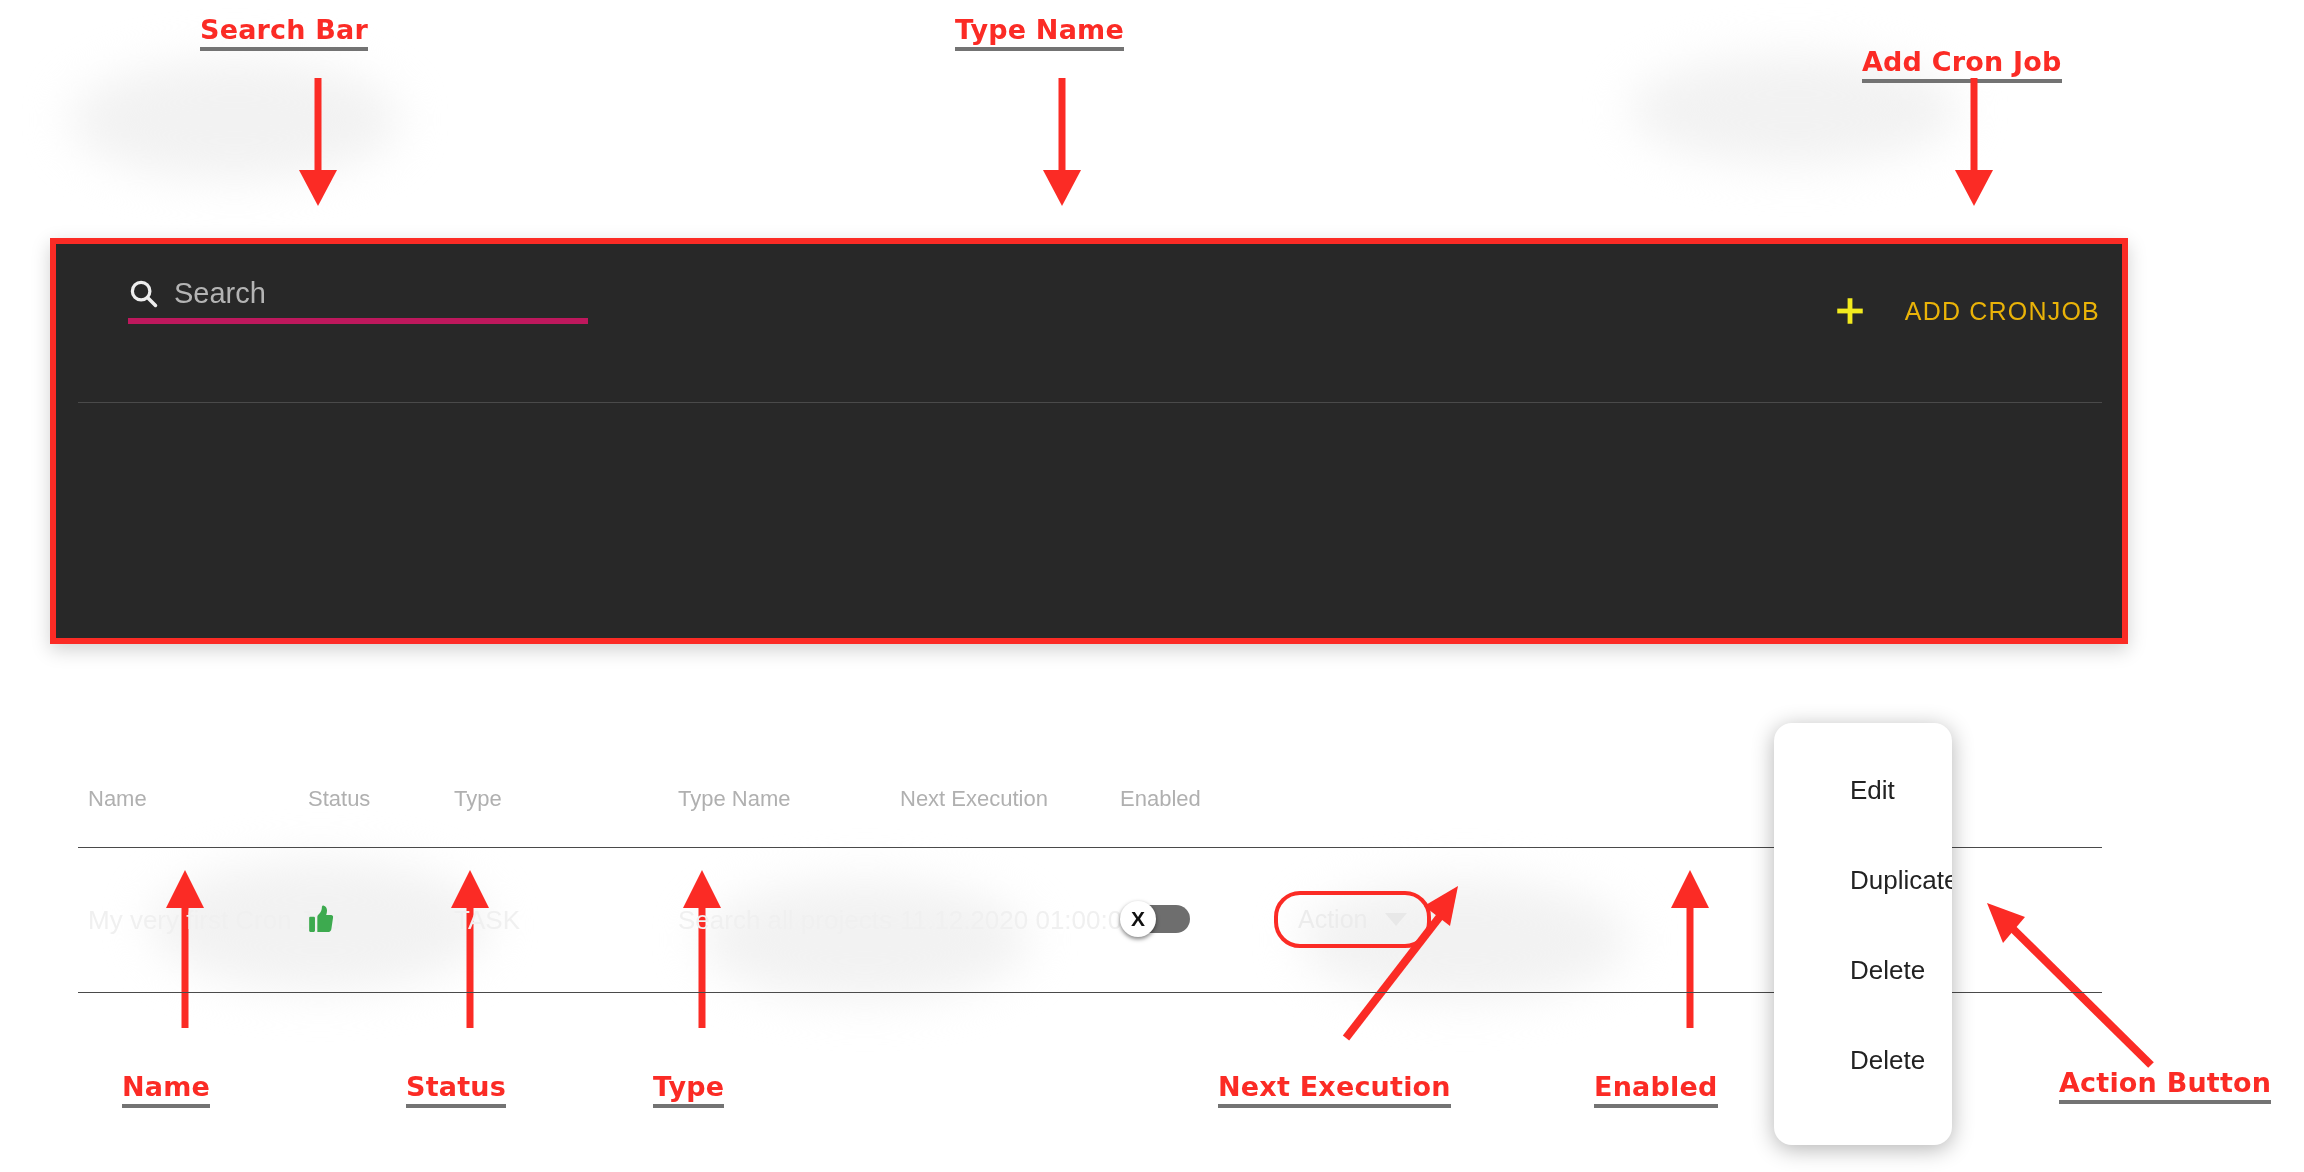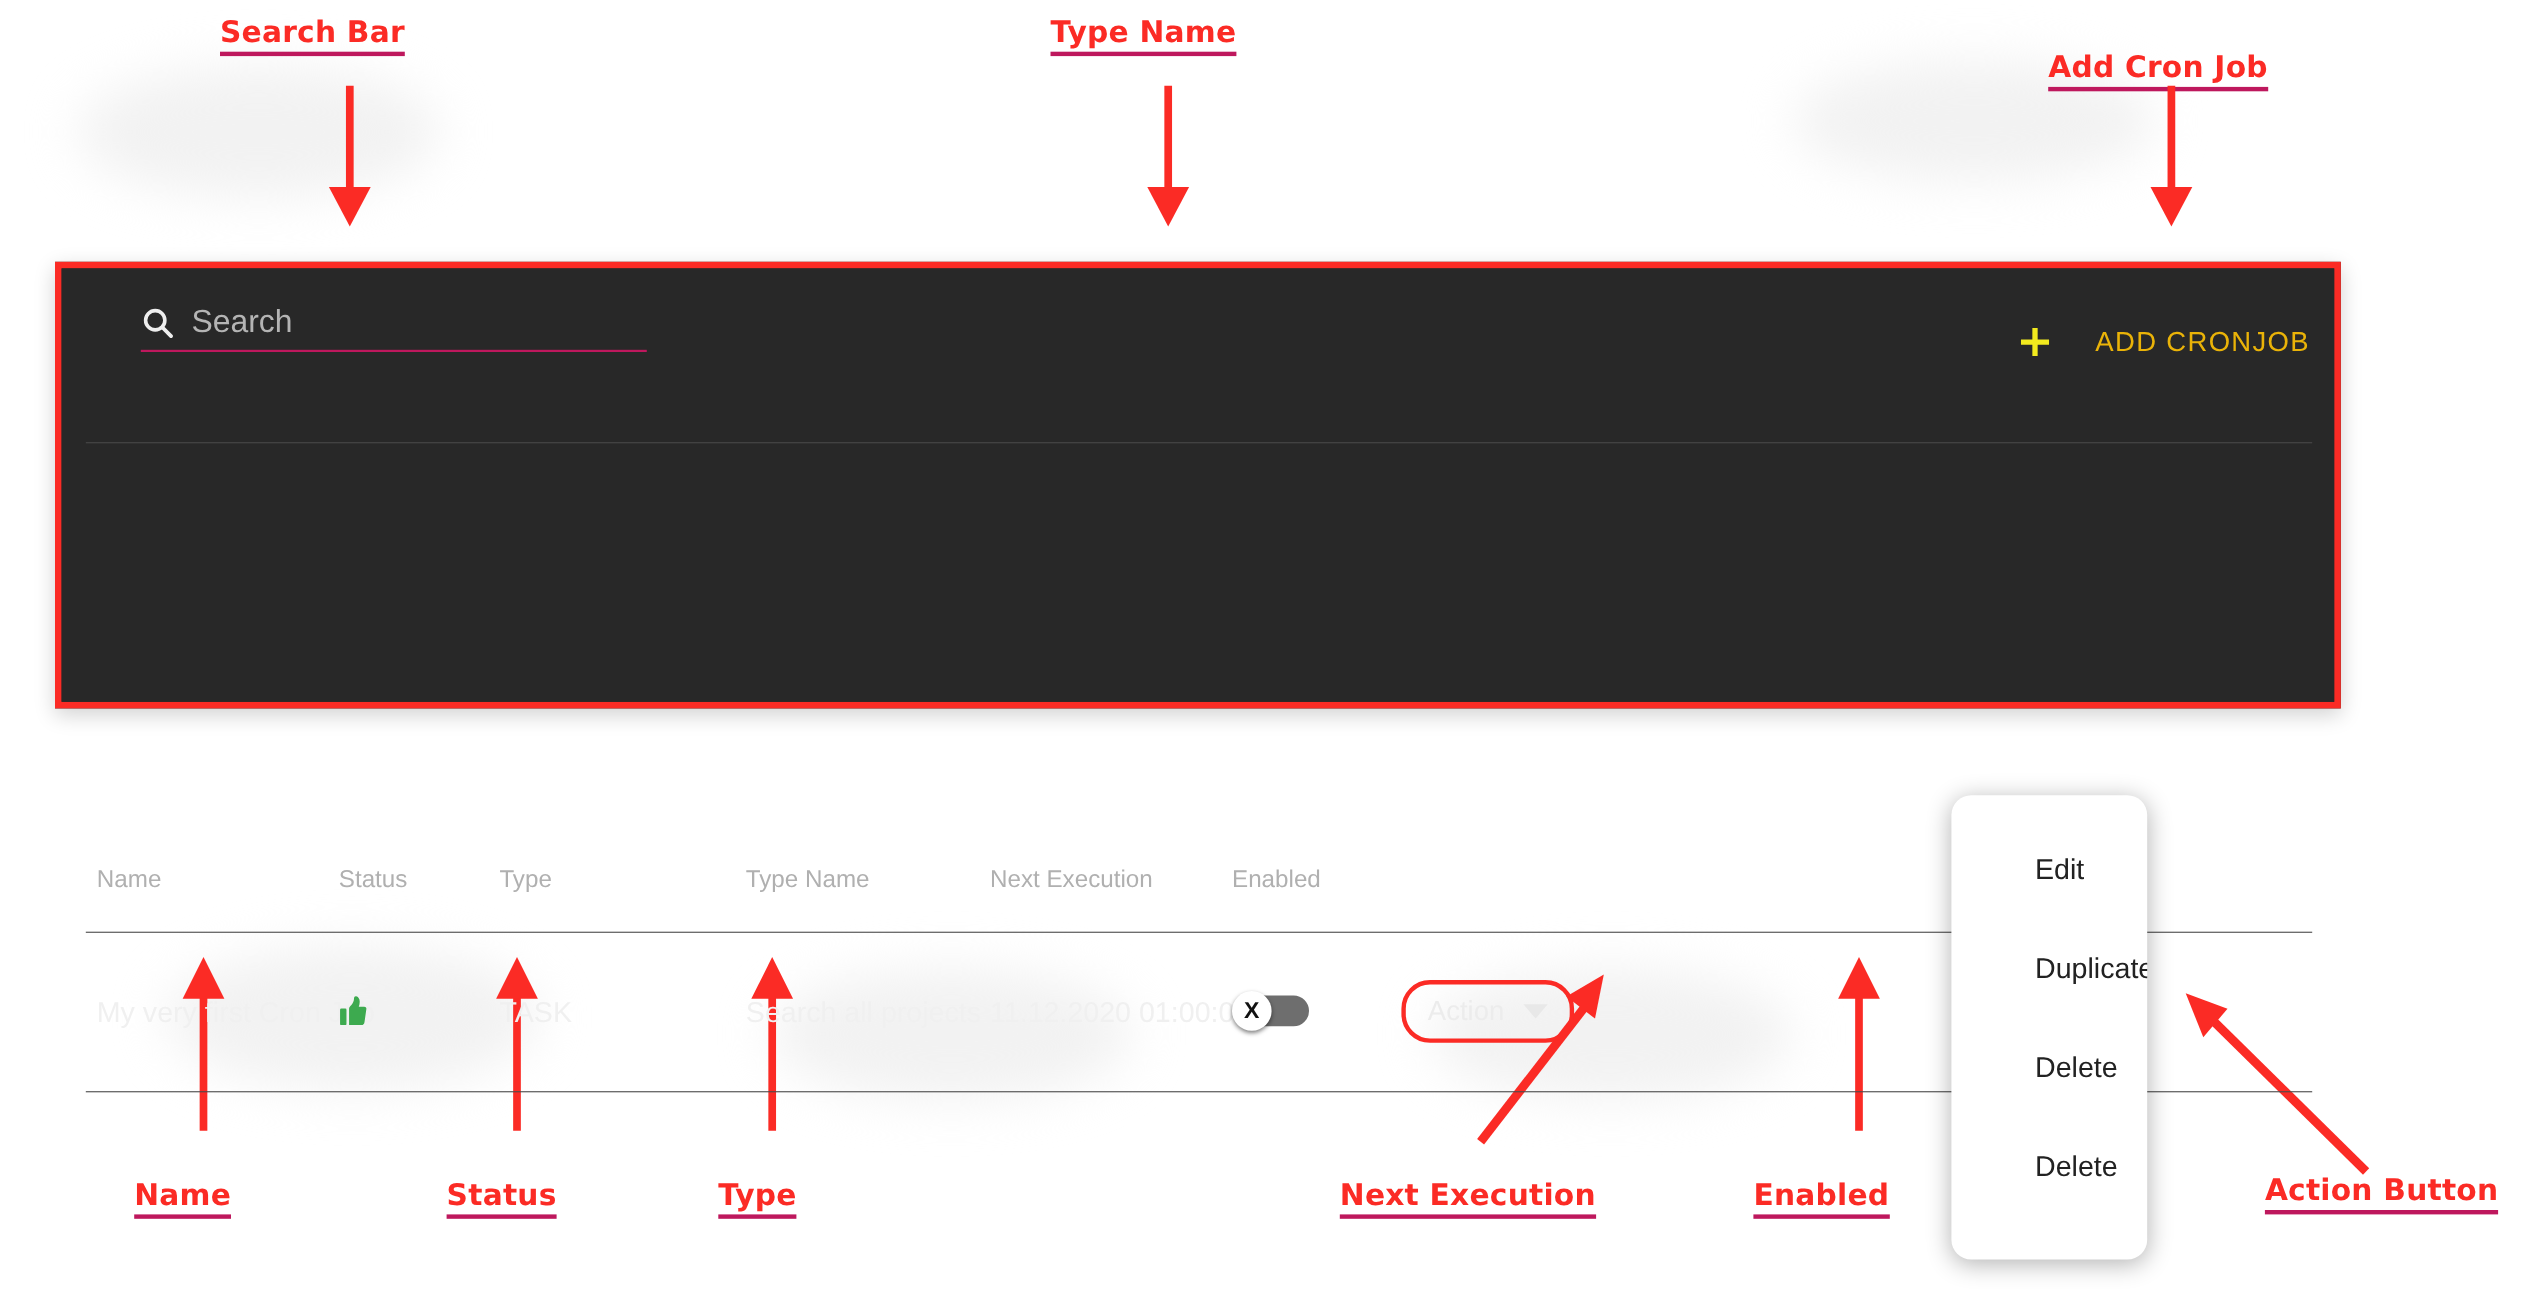--- a/index.html
+++ b/index.html
@@ -27,21 +27,21 @@
 
   
   .annot {
     position: absolute;
     color: #fb2b25;
     font-family: "DejaVu Sans", sans-serif;
     font-weight: bold;
     font-size: 27px;
     letter-spacing: 0.2px;
     white-space: nowrap;
-    border-bottom: 4px solid #be185d;
+    border-bottom: 4px solid #737373;
     padding-bottom: 2px;
     line-height: 1.1;
   }
 
   
   .arrow-svg {
     position: absolute;
     pointer-events: none;
     overflow: visible;
   }
@@ -75,21 +75,21 @@
     position: absolute;
     left: 72px;
     top: 34px;
     width: 460px;
   }
   .search-inner {
     display: flex;
     align-items: center;
     gap: 16px;
     padding-bottom: 10px;
-    border-bottom: 2px solid #be185d;
+    border-bottom: 6px solid #be185d;
   }
   .search-icon {
     width: 30px; height: 30px;
     flex: 0 0 auto;
     display: block;
   }
   .search-placeholder {
     color: #b4b4b4;
     font-size: 29px;
     line-height: 1;

